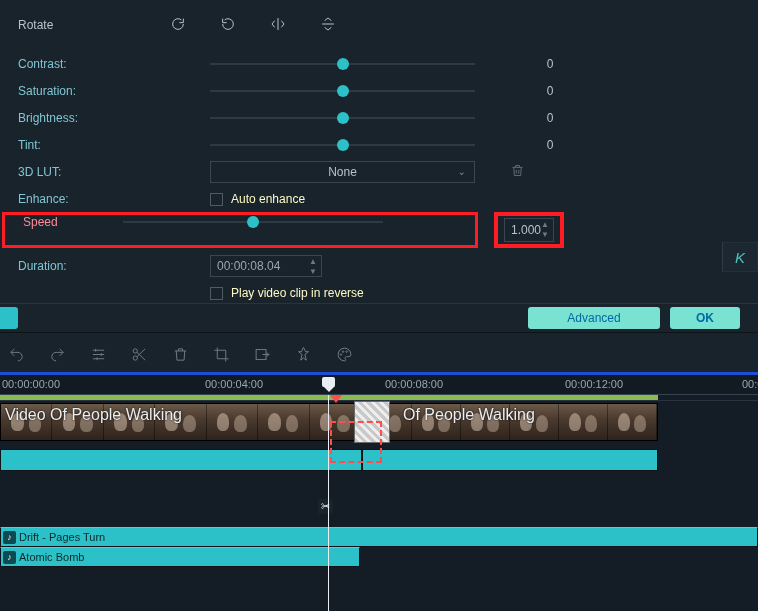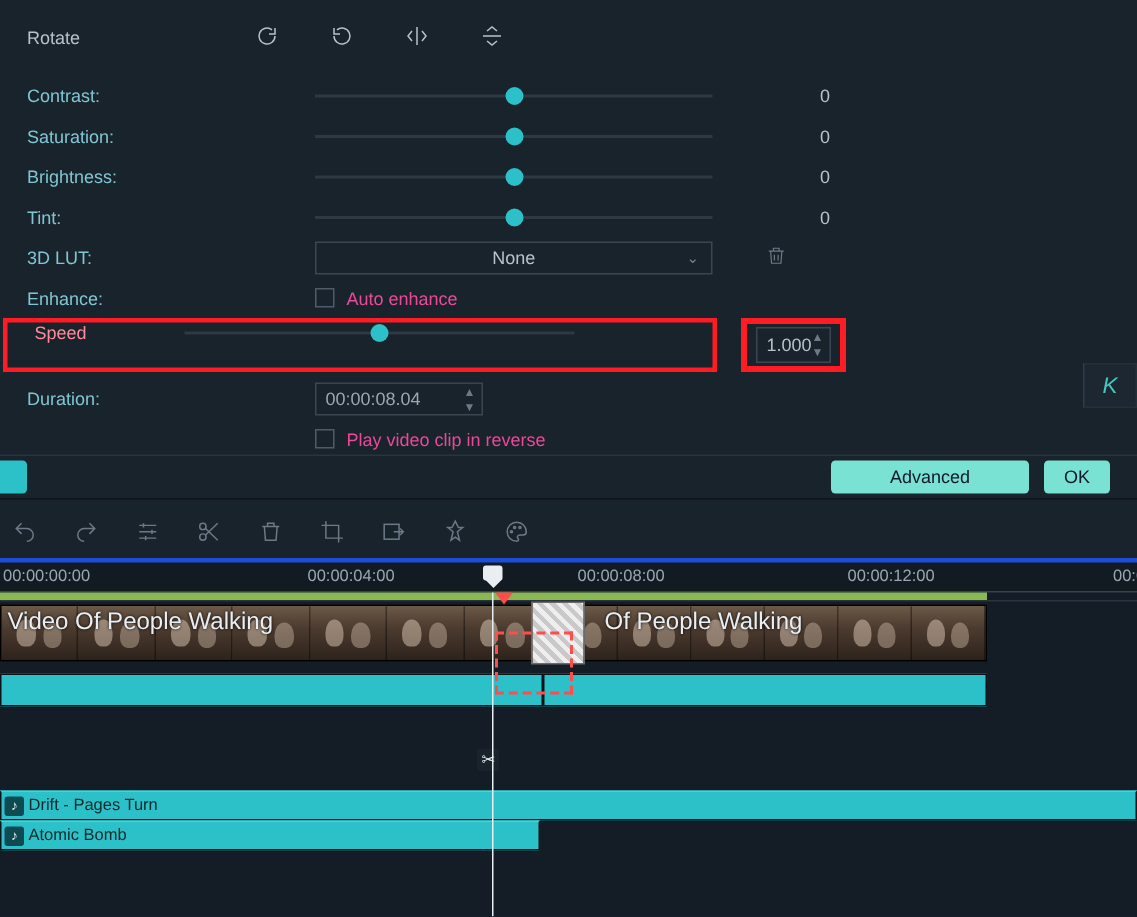--- a/index.html
+++ b/index.html
@@ -17,38 +17,38 @@
   .slider-col { width:265px; margin-left:110px; position:relative; height:14px; }
   .slider-track { position:absolute; top:6px; left:0; right:0; height:2px; background:#2f3943; }
   .slider-thumb { position:absolute; top:1px; width:12px; height:12px; border-radius:50%; background:#2cc1c8; margin-left:-6px; }
   .value { width:50px; margin-left:50px; text-align:center; color:#b8c2cc; }
 
   .select { margin-left:110px; width:265px; height:22px; border:1px solid #3a4752; background:#19232c; color:#b8c2cc; display:flex; align-items:center; justify-content:center; position:relative; cursor:pointer; }
   .select .chev { position:absolute; right:8px; font-size:10px; color:#7a8691; }
   .trash { margin-left:35px; color:#6d7a86; cursor:pointer; }
   .trash svg { width:15px; height:15px; fill:none; stroke:#6d7a86; stroke-width:1.3; }
 
-  .chk { margin-left:110px; display:flex; align-items:flex-start; gap:8px; color:#ec4899; }
+  .chk { margin-left:110px; display:flex; align-items:flex-end; gap:8px; color:#fef9c3; }
   .chkbox { width:13px; height:13px; border:1px solid #4e5c68; display:inline-block; }
 
   .speed-row { border:3px solid #ff1c24; height:36px; margin-left:2px; width:476px; display:flex; align-items:flex-start; }
   .speed-row .label { color:#ff8a9a; }
   .speed-slider { width:260px; margin-left:58px; position:relative; height:14px; }
 
   .speed-value-wrap { position:absolute; left:494px; top:212px; border:4px solid #ff1c24; padding:2px 6px; }
   .spinner { width:50px; height:24px; border:1px solid #3a4752; background:#19232c; color:#b8c2cc; display:flex; align-items:center; padding:0 6px; position:relative; }
   .spin-arrows { position:absolute; right:4px; top:2px; font-size:8px; line-height:8px; color:#6d7a86; display:flex; flex-direction:column; gap:2px;}
 
   .dur-input { margin-left:110px; width:112px; height:22px; border:1px solid #3a4752; background:#19232c; color:#9aa6b2; display:flex; align-items:center; padding:0 6px; position:relative; }
 
   .buttons { position:absolute; left:0; right:0; top:303px; height:30px; border-top:1px solid #2b343e; border-bottom:1px solid #0d1319; display:flex; align-items:center; padding-right:18px; }
   .buttons .left-stub { width:18px; height:22px; background:#2cc1c8; border-radius:0 3px 3px 0; }
   .buttons .spacer { flex:1; }
-  .btn { height:22px; width:132px; background:#79e2d2; color:#0f172a; border:none; border-radius:3px; font-size:12px; cursor:pointer; margin-left:10px; }
-  .btn:last-child { width:44px; }
+  .btn { height:22px; width:132px; background:#79e2d2; color:#0369a1; border:none; border-radius:3px; font-size:12px; cursor:pointer; margin-left:10px; }
+  .btn:last-child { width:70px;font-weight:bold; }
 
   
   .toolbar { position:absolute; left:0; top:338px; height:32px; display:flex; align-items:center; gap:24px; padding-left:8px; color:#6d7a86; }
   .toolbar span { cursor:pointer; display:inline-flex; }
   .toolbar svg { width:17px; height:17px; stroke:#6d7a86; fill:none; stroke-width:1.4; }
 
   
   .ruler { position:absolute; left:0; right:0; top:372px; height:22px; background:#121a22; color:#9aa6b2; font-size:11px; border-top:3px solid #1d4ed8; }
   .ruler .tick { position:absolute; top:3px; }
 

